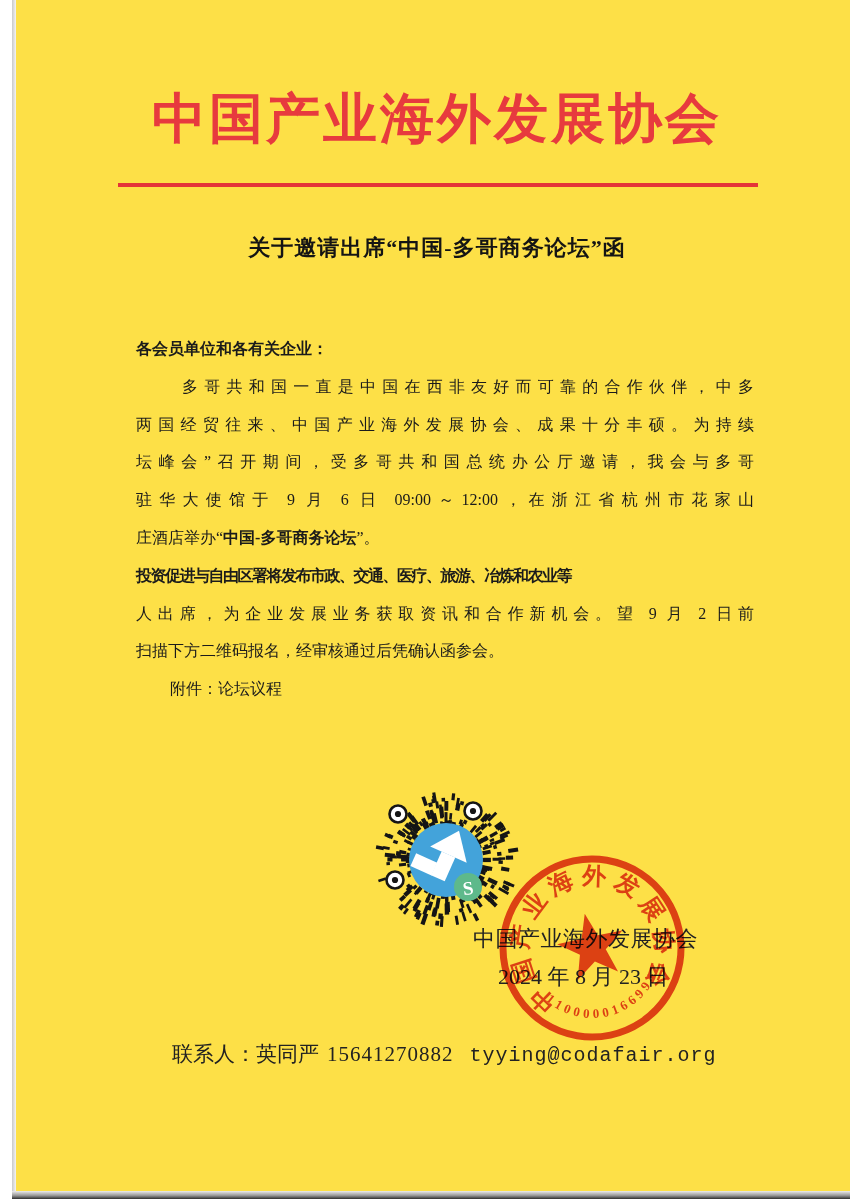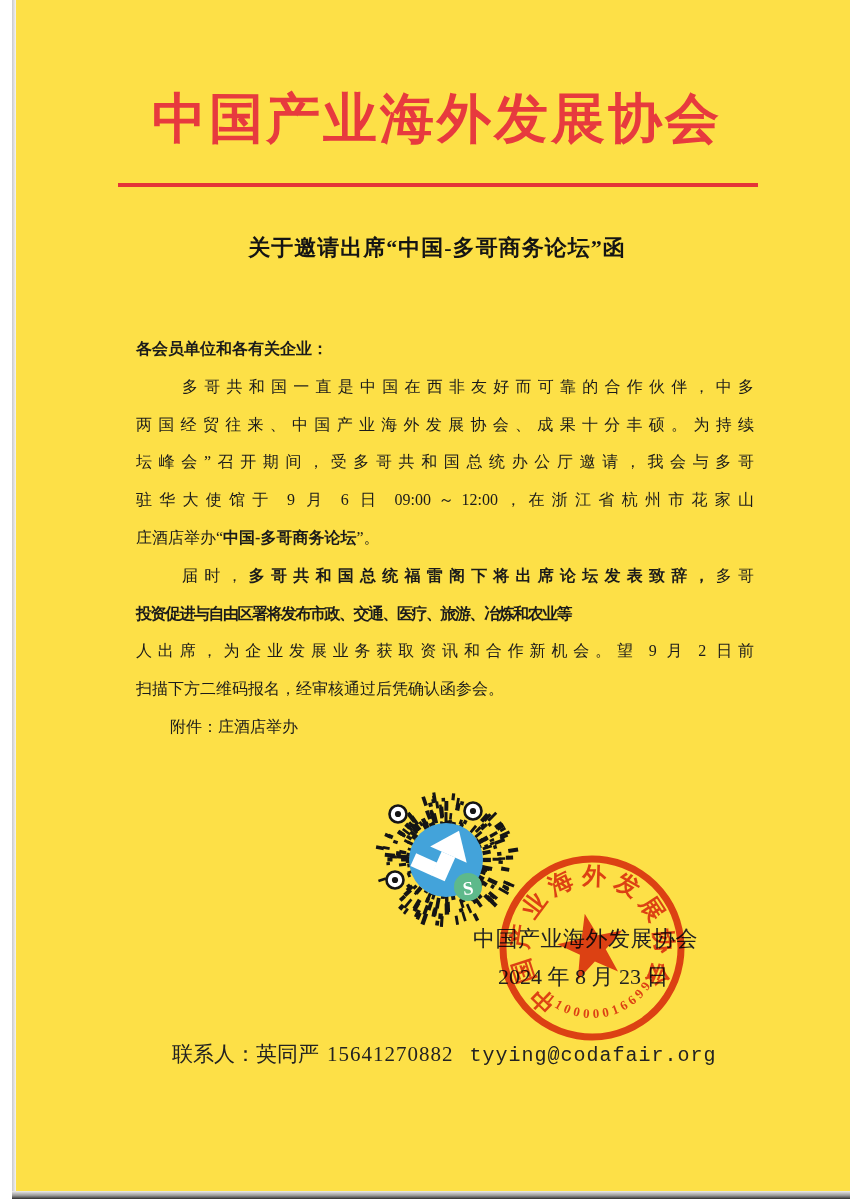--- a/index.html
+++ b/index.html
@@ -57,25 +57,24 @@
 
   <div class="doc-title">关于邀请出席“中国-多哥商务论坛”函</div>
 
   <div class="body">
     <div class="line sal"><span class="b">各会员单位和各有关企业：</span></div>
     <div class="line ind"><span>多哥共和国一直是中国在西非友好而可靠的合作伙伴，中多</span></div>
     <div class="line"><span>两国经贸往来、中国产业海外发展协会、成果十分丰硕。为持续</span></div>
     <div class="line"><span>坛峰会”召开期间，受多哥共和国总统办公厅邀请，我会与多哥</span></div>
     <div class="line"><span>驻华大使馆于 9 月 6 日 09:00～12:00，在浙江省杭州市花家山</span></div>
     <div class="line last"><span>庄酒店举办“</span><span class="b">中国-多哥商务论坛</span><span>”。</span></div>
-    <div class="line ind"><span>届时，</span><span class="b">多哥共和国总统福雷阁下将出席论坛发表致辞，</span><span>多哥</span></div>
     <div class="line tight"><span>投资促进与自由区署将发布市政、交通、医疗、旅游、冶炼和农业等</span></div>
     <div class="line"><span>人出席，为企业发展业务获取资讯和合作新机会。望 9 月 2 日前</span></div>
     <div class="line last"><span>扫描下方二维码报名，经审核通过后凭确认函参会。</span></div>
-    <div class="line att"><span>附件：庄酒店举办</span></div>
+    <div class="line att"><span>附件：论坛议程</span></div>
   </div>
 
   <svg class="qr" viewBox="-75 -68 150 136" aria-hidden="true">
     <g id="qrDots">
         <rect x="-1.8" y="-5.7" width="3.6" height="11.4" fill="#151515" transform="translate(-25.3,-16.6) rotate(304.9)"></rect>
         <rect x="-2.1" y="-5.4" width="4.2" height="10.8" fill="#151515" transform="translate(-20.7,-36.6) rotate(332.0)"></rect>
         <rect x="-1.5" y="-2.3" width="3.0" height="4.6" fill="#151515" transform="translate(60.6,28.8) rotate(116.8)"></rect>
         <rect x="-1.6" y="-1.6" width="3.3" height="3.3" fill="#151515" transform="translate(14.2,-0.6) rotate(447.4)"></rect>
         <rect x="-2.1" y="-4.9" width="4.3" height="9.9" fill="#151515" transform="translate(46.5,21.3) rotate(115.9)"></rect>
         <rect x="-1.9" y="-3.6" width="3.7" height="7.2" fill="#151515" transform="translate(-0.8,-13.7) rotate(356.8)"></rect>

